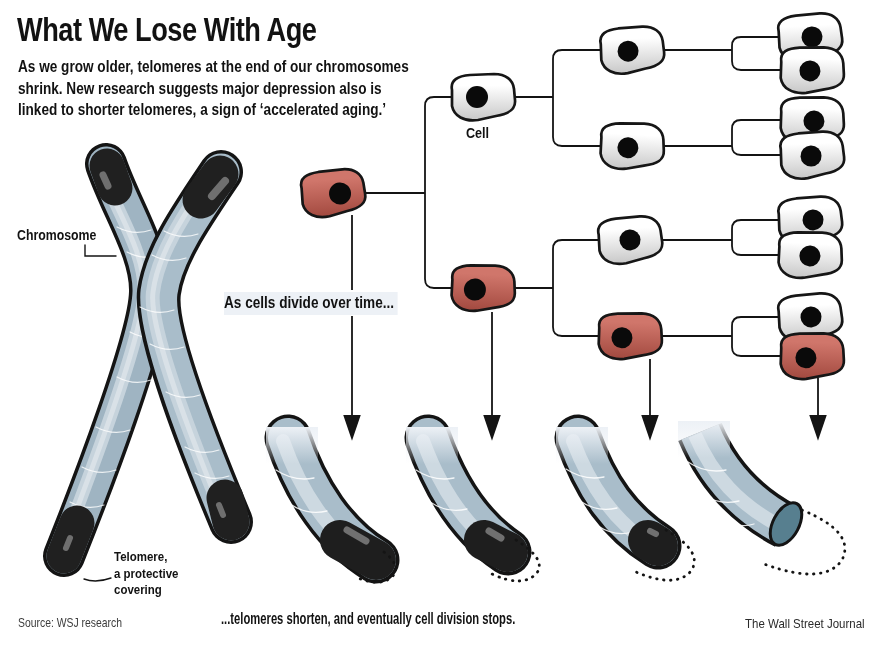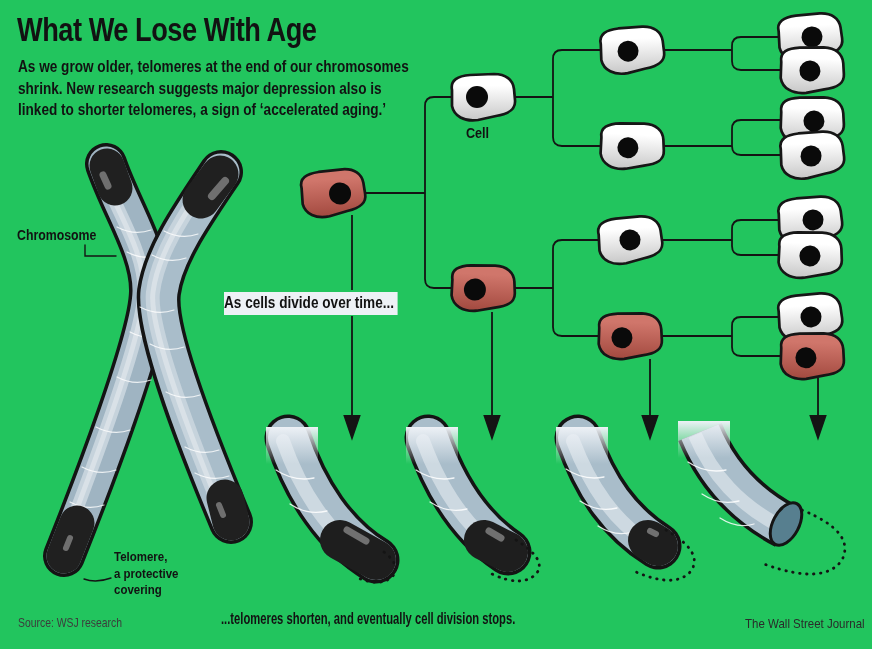--- a/index.html
+++ b/index.html
@@ -1,18 +1,18 @@
 <!DOCTYPE html>
 <html><head>
 <meta charset="utf-8">
 <style>
   html,body{margin:0;padding:0;background:#dfe3e8;}
   .stage{
     position:relative;width:872px;height:649px;overflow:hidden;
-    background:#22c55e;font-family:"Liberation Sans",sans-serif;color:#121212;
+    background:#ffffff;font-family:"Liberation Sans",sans-serif;color:#121212;
   }
   .stage svg{position:absolute;left:0;top:0;}
   .txt{position:absolute;transform-origin:left top;white-space:nowrap;}
   .title{left:17px;top:10px;font-size:34px;font-weight:bold;letter-spacing:-0.6px;transform:scaleX(.80);}
   .subtitle{left:18px;top:56px;font-size:16px;font-weight:bold;line-height:21.5px;transform:scaleX(.85);}
   .lbl-chromosome{left:17px;top:227px;font-size:14px;font-weight:bold;transform:scaleX(.88);}
   .lbl-telomere{left:114px;top:549px;font-size:13.5px;font-weight:bold;line-height:16.5px;transform:scaleX(.85);}
   .lbl-cell{left:466px;top:125px;font-size:14px;font-weight:bold;transform:scaleX(.9);}
   .lbl-divide{left:224px;top:292px;font-size:17px;font-weight:bold;transform:scaleX(.80);
     background:#edf1f6;padding:1px 4px 2px 0;}

